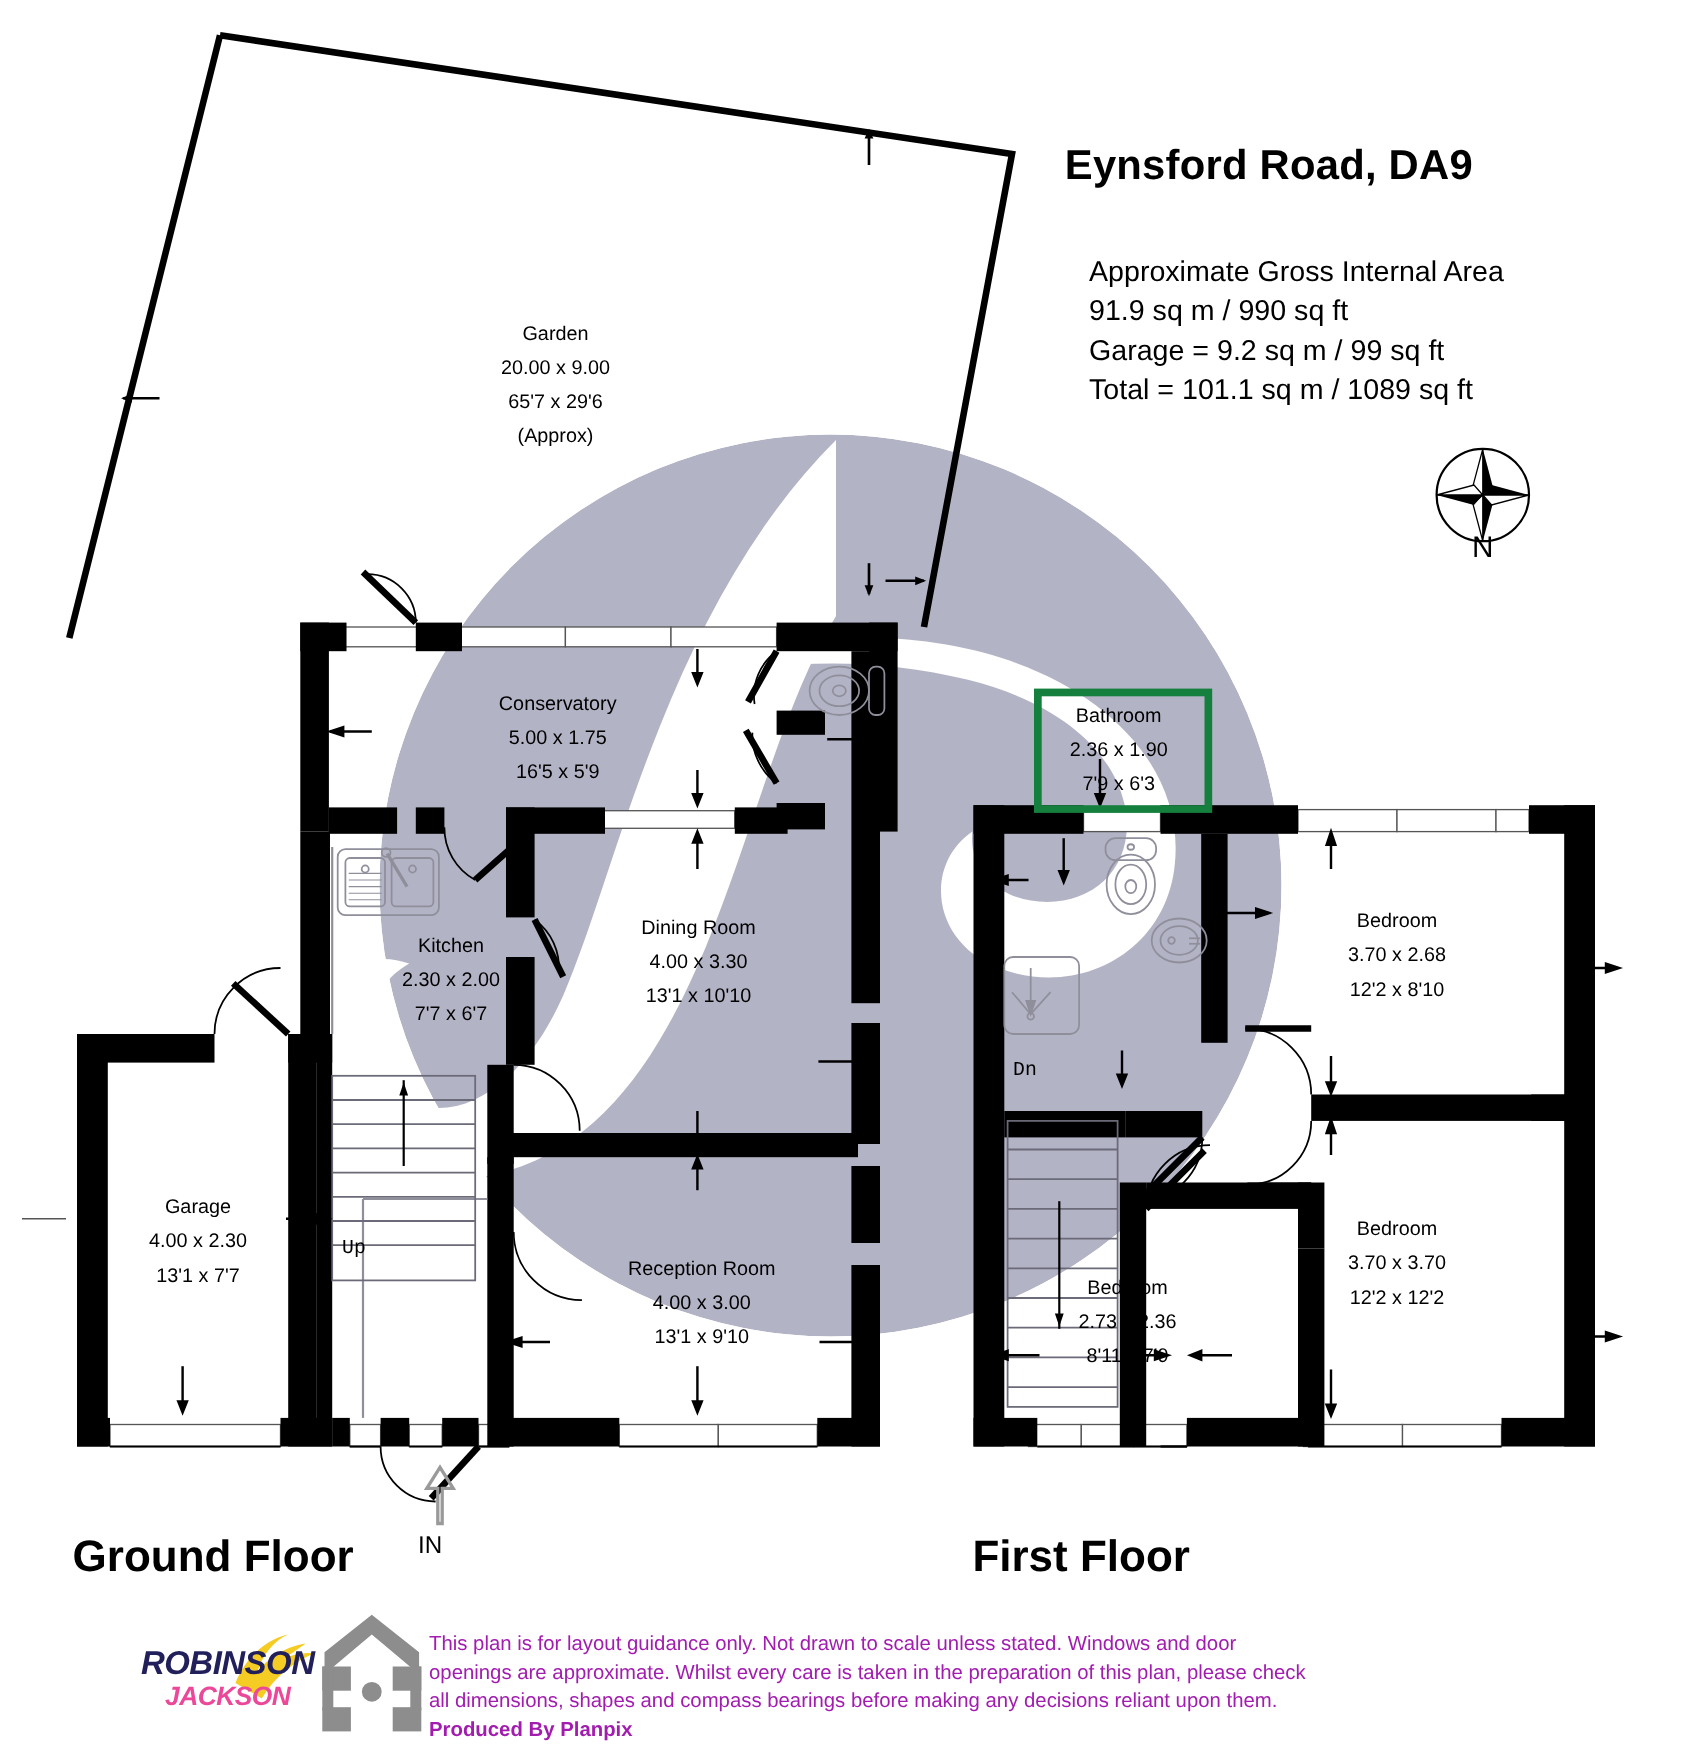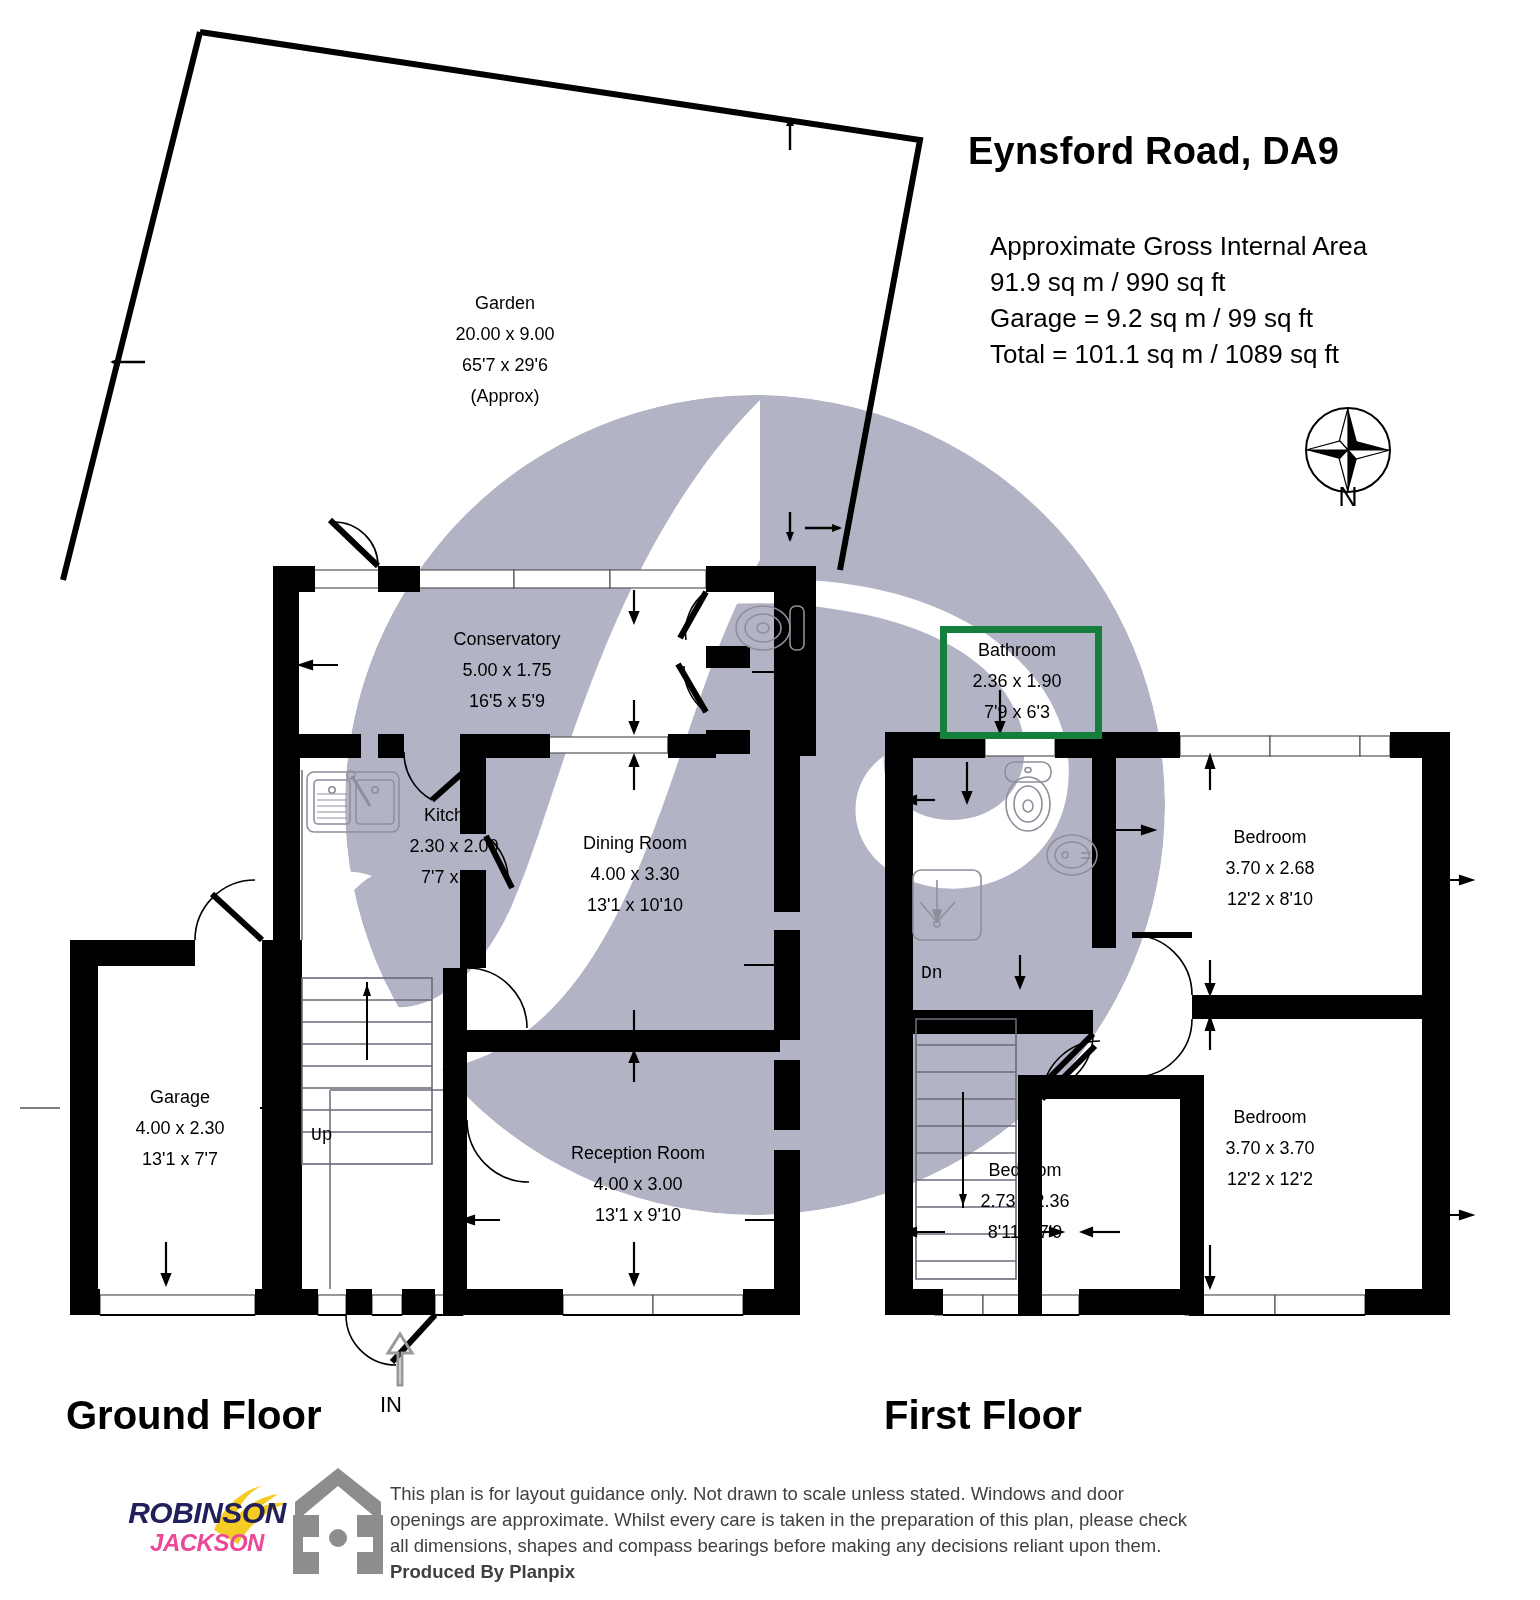--- a/index.html
+++ b/index.html
@@ -6,21 +6,21 @@
   body{width:1540px;height:1600px;position:relative;overflow:hidden;
        font-family:"Liberation Sans", sans-serif;color:#000;}
   #stage{position:absolute;left:0;top:0;width:1342px;height:1600px;}
   svg.layer{position:absolute;left:0;top:0;width:1540px;height:1600px;}
   .txt{position:absolute;white-space:nowrap;}
   .rmlabel{font-size:18px;line-height:31px;text-align:center;color:#000;}
   .rmlabel .nm{display:block;}
   .title{font-size:38px;font-weight:bold;letter-spacing:.2px;}
   .area{font-size:26px;line-height:36px;text-align:center;}
   .floorlbl{font-size:40px;font-weight:bold;}
-  .dis{font-size:18.5px;line-height:26px;color:#404040;white-space:normal;}
+  .dis{font-size:18.5px;line-height:26px;color:#a21caf;white-space:normal;}
   .compassN{font-size:27px;text-align:center;}
   .boxed{border:7px solid #15803d;padding:2px 8px 4px 0;}
   .upd{font-size:18px;font-family:Liberation Mono, monospace;}
   .inlbl{font-size:22px;}
 </style>
 </head>
 <body>
 
 <div id="stage">
 
@@ -439,21 +439,21 @@
     <span class="nm">65'7 x 29'6</span>
     <span class="nm">(Approx)</span>
   </div>
 
   <div class="txt rmlabel" style="left:362px;top:624px;width:290px;">
     <span class="nm">Conservatory</span>
     <span class="nm">5.00 x 1.75</span>
     <span class="nm">16'5 x 5'9</span>
   </div>
 
-  <div class="txt rmlabel" style="left:300px;top:800px;width:220px;margin-left:44px;">
+  <div class="txt rmlabel" style="left:300px;top:844px;width:220px;">
     <span class="nm">Kitchen</span>
     <span class="nm">2.30 x 2.00</span>
     <span class="nm">7'7 x 6'7</span>
   </div>
 
   <div class="txt rmlabel" style="left:500px;top:828px;width:270px;">
     <span class="nm">Dining Room</span>
     <span class="nm">4.00 x 3.30</span>
     <span class="nm">13'1 x 10'10</span>
   </div>

